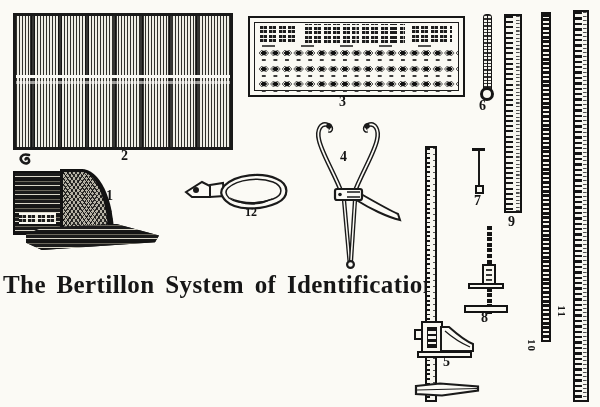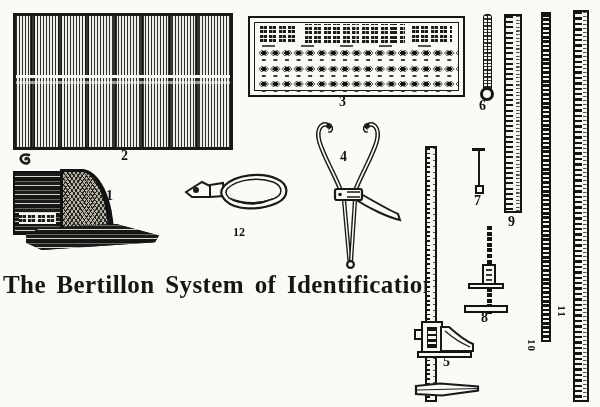--- a/index.html
+++ b/index.html
@@ -173,21 +173,21 @@
   <span class="fig-label" style="left:339px; top:95px;">3</span>
 
   <svg class="abs" style="left:182px; top:170px;" width="110" height="46" viewBox="0 0 110 46">
     <path class="inkfill" stroke-width="2" d="M4,22 L20,12 L30,17 L28,27 L10,27 Z"></path>
     <circle class="solid" cx="14" cy="20" r="3"></circle>
     <path class="inkfill" stroke-width="2" d="M28,15 L41,13 L42,26 L28,27 Z"></path>
     <path class="inkfill" stroke-width="2.2" d="M42,16 C54,4 80,2 95,9 C107,14 108,27 95,33 C77,41 53,40 44,31 C38,25 38,21 42,16 Z"></path>
     <path class="ink" stroke-width="1.5" d="M46,18 C56,9 78,7 91,12 C101,16 102,25 91,29 C75,35 55,34 47,28 C43,24 43,21 46,18 Z"></path>
     <path class="solid" d="M47,27 C61,34 81,33 91,28 C81,37 58,37 47,27 Z"></path>
   </svg>
-  <span class="fig-label small" style="left:233px; top:206px;margin-top:20px;">12</span>
+  <span class="fig-label small" style="left:245px; top:206px;">12</span>
 
   <svg class="abs" style="left:305px; top:112px;" width="100" height="160" viewBox="0 0 100 160">
 
     <path class="inkfill" stroke-width="2" d="M56,82 C70,90 84,98 93,102 L95,108 C82,105 64,96 53,89 Z"></path>
 
     <g>
       <path class="ink" stroke-width="4.6" d="M38,84 C30,62 17,42 14,28 C11.5,18 16,10 23,13 C27,15 26.5,19 23.5,18.5"></path>
       <path stroke="#fbfaf5" fill="none" stroke-width="1.7" d="M38,84 C30,62 17,42 14,28 C11.5,18 16,10 23,13 C27,15 26.5,19 23.5,18.5"></path>
       <circle class="solid" cx="24" cy="14" r="2.8"></circle>
       <path class="ink" stroke-width="4.6" d="M48,84 C56,62 69,42 72,28 C74.5,18 70,10 63,13 C59,15 59.5,19 62.5,18.5"></path>

